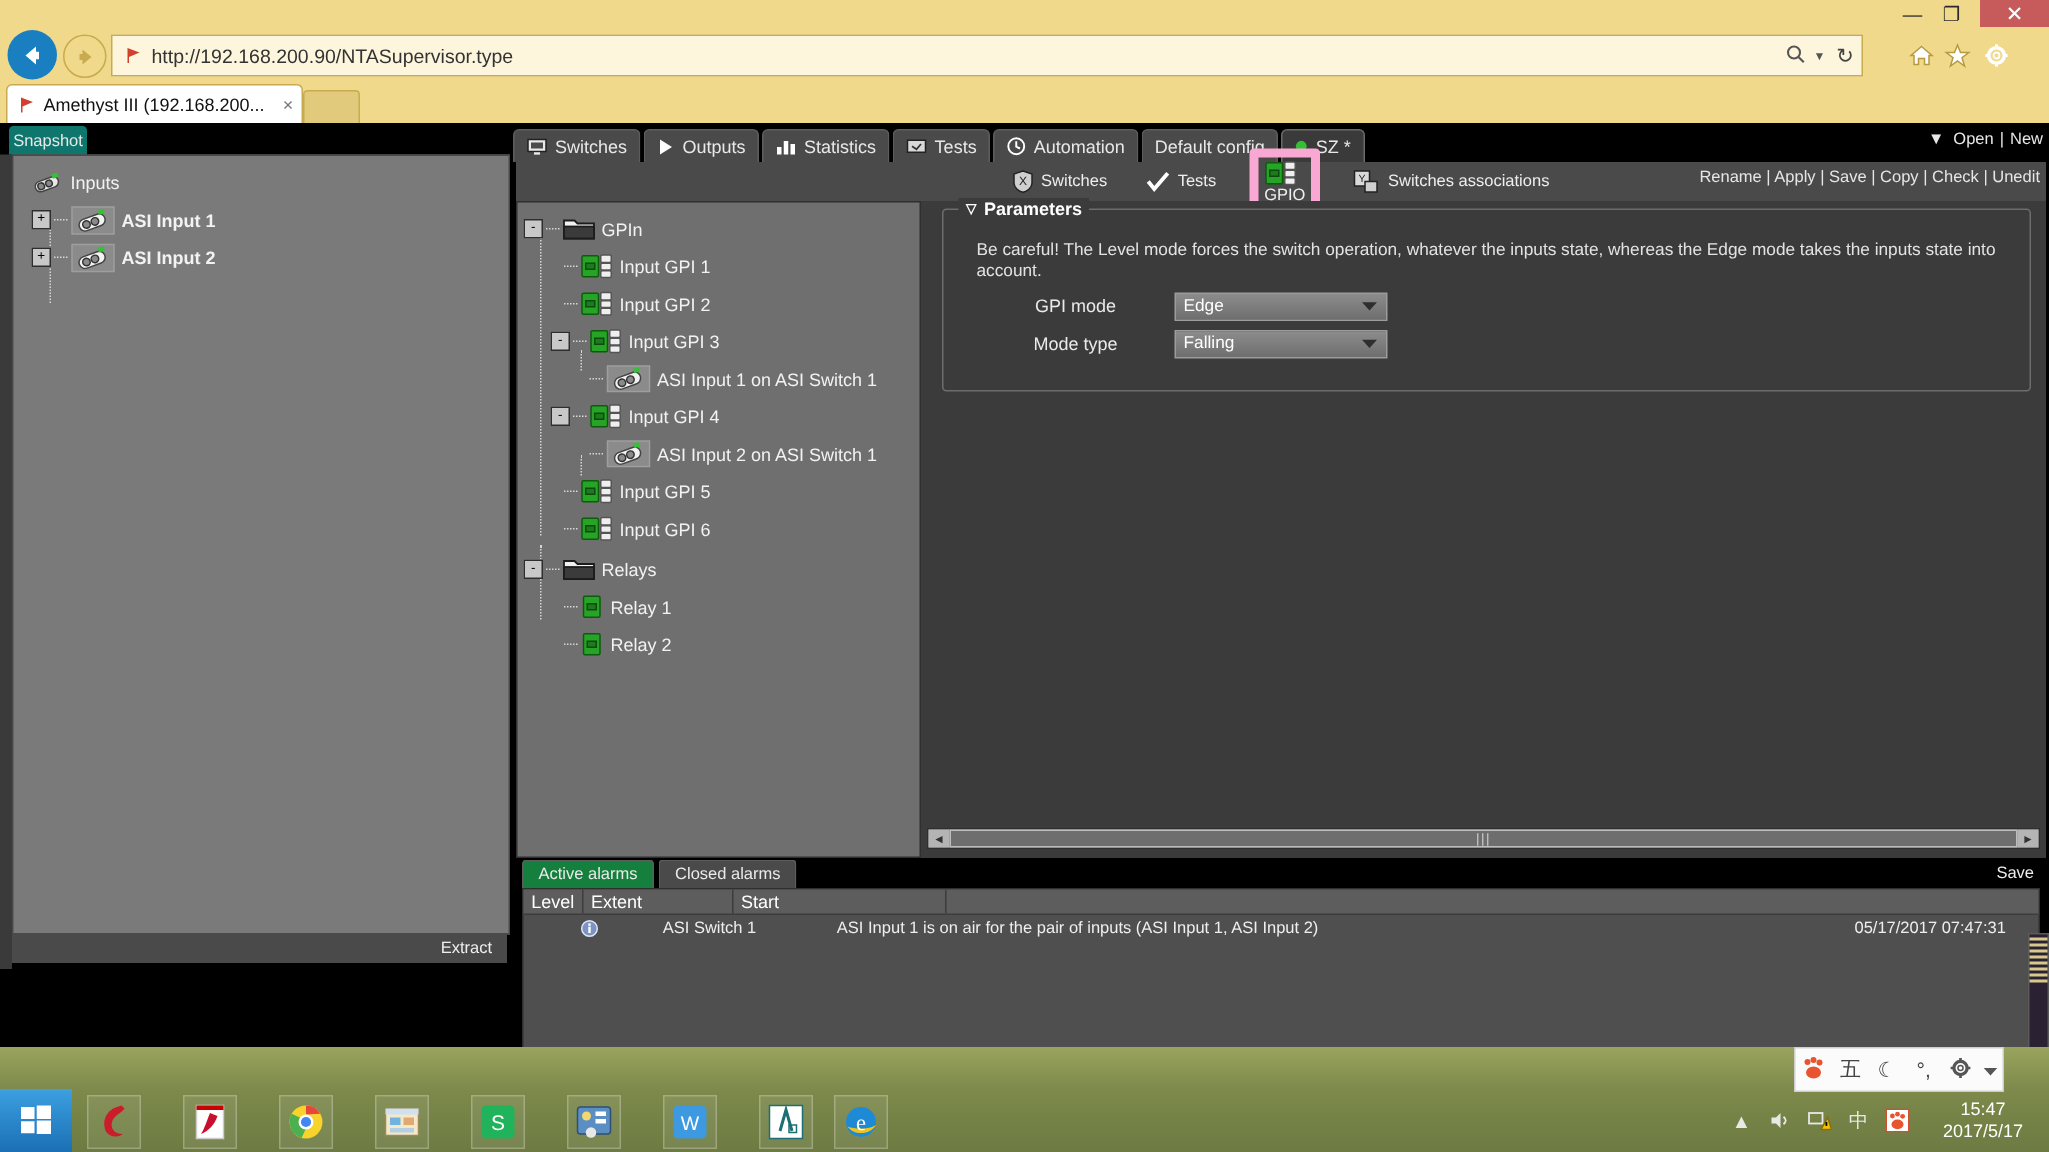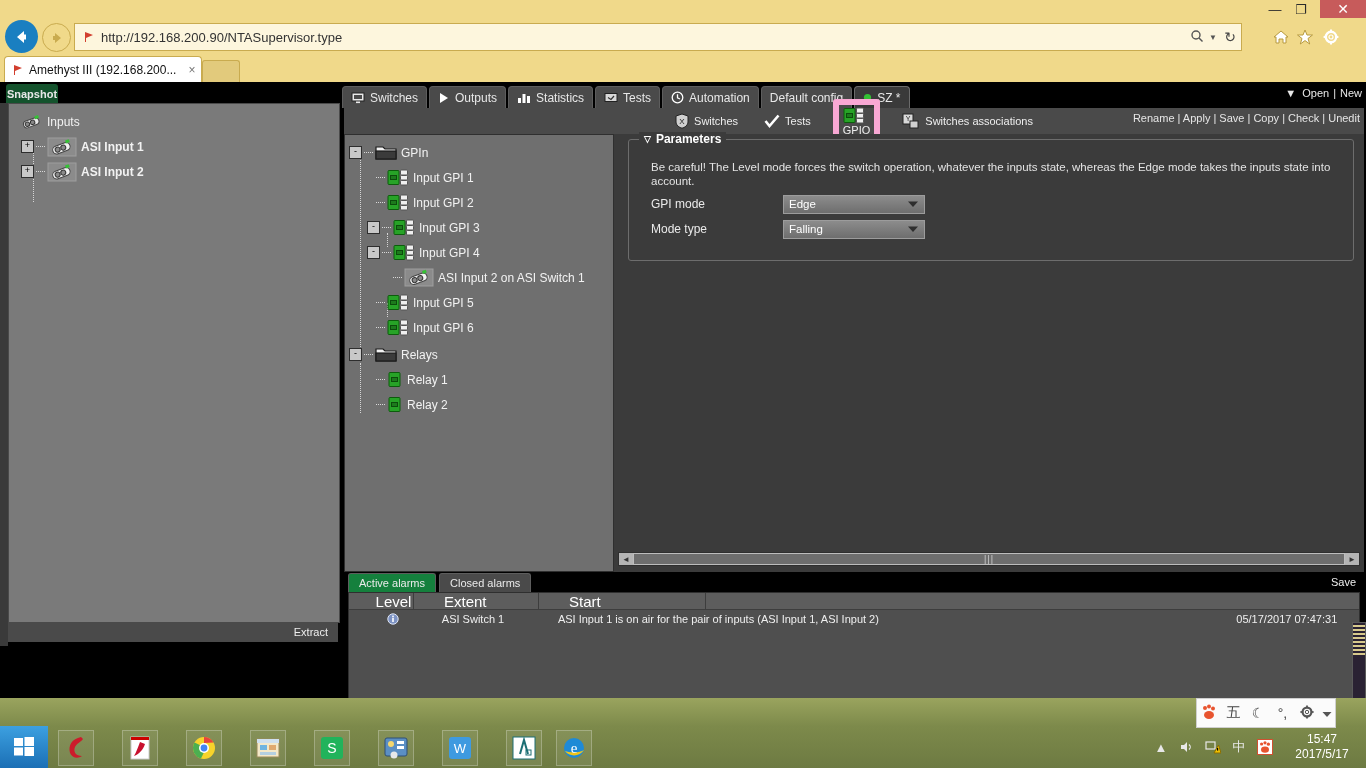--- a/index.html
+++ b/index.html
@@ -38,23 +38,23 @@
   #tab1 .favicon{margin:0 5px 0 7px;}
   #tab1 .tabtitle{flex:1;font-size:12px;color:#111;white-space:nowrap;overflow:hidden;}
   #tab1 .tabclose{width:18px;text-align:center;color:#777;font-size:12px;}
   #tab-new{position:absolute;left:202px;top:6px;width:36px;height:22px;background:#e2ca7c;
     border:1px solid #c9ab4f;border-bottom:none;border-radius:3px 3px 0 0;}
 
   
   #app{position:absolute;left:0;top:82px;width:1366px;height:616px;background:#000;}
 
   
-  #snapshot-tab{position:absolute;left:6px;top:2px;width:52px;height:19px;background:#14532d;
+  #snapshot-tab{position:absolute;left:6px;top:2px;width:52px;height:19px;background:#0f766e;
     color:#e8e8e8;font-size:11px;display:flex;align-items:center;justify-content:center;
-    border-radius:3px 3px 0 0;font-weight:bold;}
+    border-radius:3px 3px 0 0;}
   #snapshot-panel{position:absolute;left:8px;top:21px;width:330px;height:518px;background:#7a7a7a;
     border:1px solid #4a4a4a;overflow:hidden;}
   .tnode{position:relative;height:25px;display:flex;align-items:center;color:#f2f2f2;font-size:12px;}
   .tnode .lbl{margin-left:4px;}
   .expander{width:11px;height:11px;border:1px solid #2e2e2e;background:#c8c8c8;color:#000;
     font-size:9px;line-height:9px;text-align:center;display:inline-block;margin-right:2px;}
   .dots{width:9px;border-top:1px dotted #d8d8d8;height:1px;margin-right:2px;}
   .vline{position:absolute;border-left:1px dotted #d6d6d6;}
   #extract-btn{position:absolute;left:8px;top:540px;width:330px;height:20px;background:#4a4a4a;
     color:#eee;font-size:11px;display:flex;align-items:center;justify-content:flex-end;padding-right:10px;
@@ -83,43 +83,43 @@
   #treepane{position:absolute;left:0;top:0;width:270px;height:438px;background:#6f6f6f;
     border:1px solid #2f2f2f;box-sizing:border-box;overflow:hidden;}
   #paramwrap{position:absolute;left:272px;top:0;right:0;height:438px;background:#3b3b3b;}
   #paramsbox{position:absolute;left:12px;top:5px;right:10px;height:120px;border:1px solid #6d6d6d;
      border-radius:3px;}
   #params-legend{position:absolute;left:10px;top:-8px;background:#3b3b3b;padding:0 5px;color:#fff;
      font-size:12px;font-weight:bold;display:flex;align-items:center;}
   #params-legend .tri{margin-right:5px;font-size:9px;}
   #warn-text{position:absolute;left:22px;top:20px;right:16px;color:#e3e3e3;font-size:11.5px;line-height:14px;}
   .prow{position:absolute;left:22px;height:20px;display:flex;align-items:center;}
-  .prow .plabel{width:132px;color:#eaeaea;font-size:12px;}
+  .prow .plabel{width:132px;color:#eaeaea;font-size:12px;text-align:center;}
   .pselect{width:142px;height:19px;background:linear-gradient(#8c8c8c,#6e6e6e);
     border:1px solid #9c9c9c;display:flex;align-items:center;box-sizing:border-box;}
   .pselect .pval{flex:1;color:#fff;font-size:11.5px;padding-left:5px;}
   .pselect .parrow{width:22px;display:flex;align-items:center;justify-content:center;}
   #hscroll{position:absolute;left:274px;right:4px;bottom:6px;height:14px;background:#8a8a8a;
     border:1px solid #2f2f2f;box-sizing:border-box;display:flex;align-items:center;}
   .sbtn{width:14px;height:12px;background:#b4b4b4;display:flex;align-items:center;justify-content:center;font-size:8px;color:#333;}
   #hthumb{flex:1;height:12px;background:#6e6e6e;border:1px solid #bdbdbd;box-sizing:border-box;
      display:flex;align-items:center;justify-content:center;color:#cfcfcf;font-size:9px;letter-spacing:1px;}
 
   
   #alarms{position:absolute;left:2px;top:490px;width:1020px;height:92px;}
   #alarmtabs{position:absolute;left:4px;top:0;height:20px;display:flex;align-items:flex-end;}
   .atab{height:18px;background:#4a4a4a;color:#eaeaea;font-size:11px;padding:0 10px;display:flex;
     align-items:center;border:1px solid #5d5d5d;border-bottom:none;border-radius:3px 3px 0 0;margin-right:3px;}
   .atab.active{background:#15803d;}
   #alarm-save{position:absolute;right:8px;top:4px;color:#eee;font-size:11px;}
   #alarmtable{position:absolute;left:4px;top:20px;width:1012px;height:130px;background:#4f4f4f;
     border:1px solid #2f2f2f;box-sizing:border-box;}
   #alarmhead{display:flex;height:16px;background:#5d5d5d;border-bottom:1px solid #3d3d3d;}
-  #alarmhead div{color:#fff;font-size:15px;padding-left:5px;border-right:1px solid #3d3d3d;box-sizing:border-box;
-     display:flex;align-items:center;margin-left:25px;}
+  #alarmhead div{color:#fff;font-size:12px;padding-left:5px;border-right:1px solid #3d3d3d;box-sizing:border-box;
+     display:flex;align-items:center;}
   .arow{display:flex;height:18px;align-items:center;}
   .arow div{color:#efefef;font-size:11px;padding-left:5px;box-sizing:border-box;display:flex;align-items:center;margin-left:26px;}
   .c-level{width:40px;justify-content:center !important;padding-left:0 !important;}
   .c-extent{width:100px;}
   .c-desc{width:728px;}
   .c-start{width:142px;}
 
   
   #statusbar{position:absolute;left:0;top:670px;width:1366px;height:22px;background:#474747;
     display:flex;align-items:center;color:#eaeaea;font-size:11px;}
@@ -439,20 +439,33 @@
           <svg width="22" height="17" viewBox="0 0 22 17">
               <rect x="1" y="1.5" width="11" height="14" rx="1" fill="#27a327" stroke="#0c5c0c"></rect>
               <rect x="3.5" y="6.5" width="6" height="4" fill="#1d7a1d" stroke="#0c4c0c"></rect>
               <rect x="13.5" y="1" width="7" height="5" rx="1" fill="#efefef" stroke="#555"></rect>
               <rect x="13.5" y="6.5" width="7" height="4.5" rx="1" fill="#efefef" stroke="#555"></rect>
               <rect x="13.5" y="11.5" width="7" height="4.5" rx="1" fill="#efefef" stroke="#555"></rect>
             </svg>
           <span class="lbl">Input GPI 3</span>
         </div>
 
+        <div class="tnode" style="padding-left:48px;">
+          <span class="dots"></span>
+          <svg width="30" height="19" viewBox="0 0 30 19">
+            <rect x="1" y="1" width="28" height="17" fill="#8b8b8b" stroke="#9e9e9e"></rect>
+            <g transform="rotate(-20 15 9.5)">
+              <rect x="5" y="6.5" width="18" height="8" rx="4" fill="#f2f2f2" stroke="#444"></rect>
+              <circle cx="10" cy="10.5" r="2.5" fill="#8a8a8a" stroke="#333"></circle>
+              <circle cx="16" cy="10.5" r="2.5" fill="#8a8a8a" stroke="#333"></circle>
+              <rect x="20" y="4.5" width="4" height="3" fill="#35c135"></rect>
+            </g>
+          </svg>
+          <span class="lbl">ASI Input 1 on ASI Switch 1</span>
+        </div>
 
         <div class="tnode" style="padding-left:22px;">
           <span class="expander">-</span>
           <span class="dots"></span>
           <svg width="22" height="17" viewBox="0 0 22 17">
               <rect x="1" y="1.5" width="11" height="14" rx="1" fill="#27a327" stroke="#0c5c0c"></rect>
               <rect x="3.5" y="6.5" width="6" height="4" fill="#1d7a1d" stroke="#0c4c0c"></rect>
               <rect x="13.5" y="1" width="7" height="5" rx="1" fill="#efefef" stroke="#555"></rect>
               <rect x="13.5" y="6.5" width="7" height="4.5" rx="1" fill="#efefef" stroke="#555"></rect>
               <rect x="13.5" y="11.5" width="7" height="4.5" rx="1" fill="#efefef" stroke="#555"></rect>

